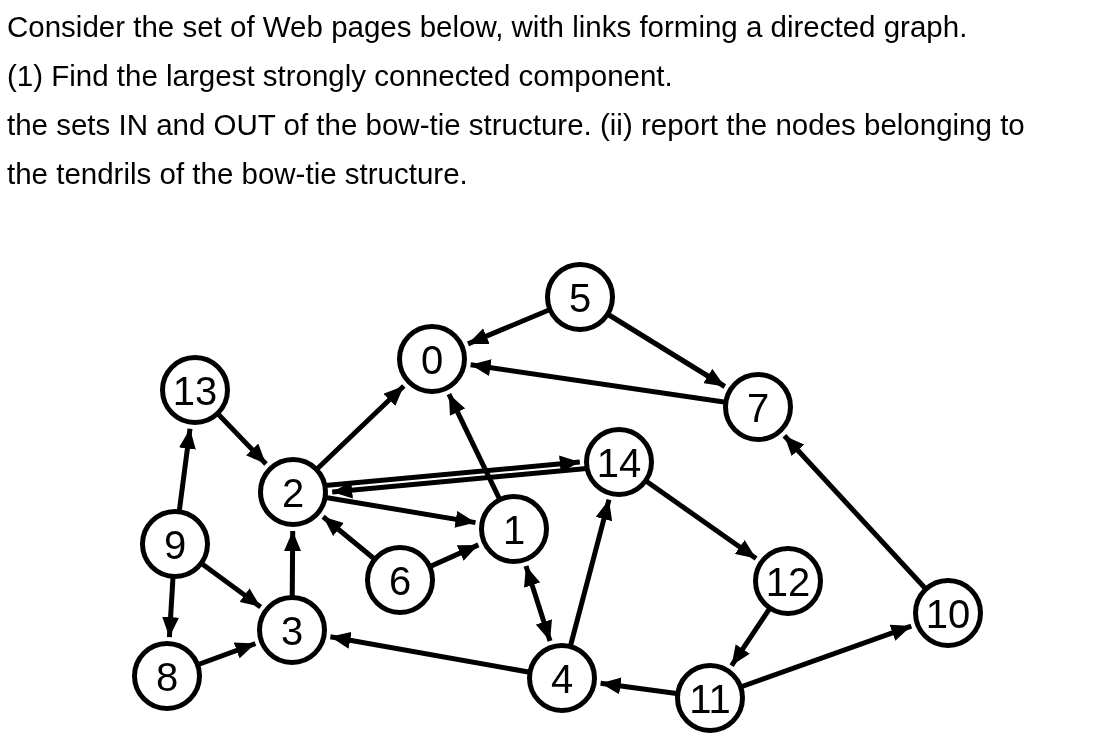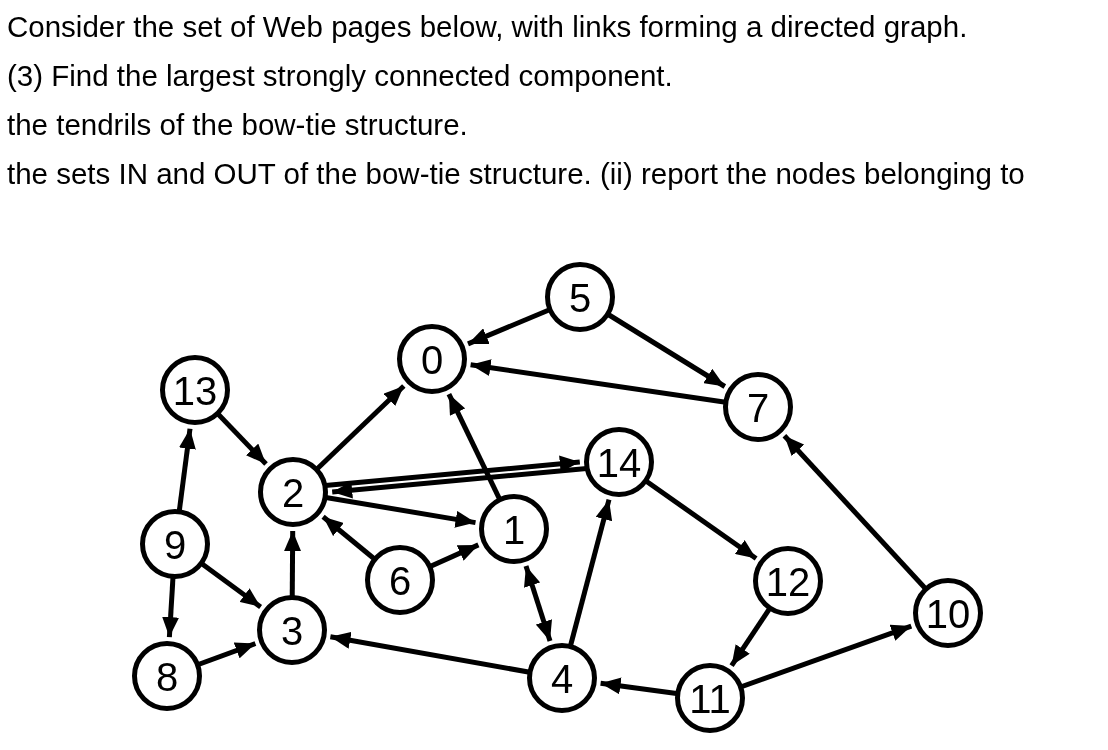--- a/index.html
+++ b/index.html
@@ -33,23 +33,23 @@
     font-size: 40px;
     fill: #000000;
   }
 </style>
 </head>
 <body>
 
 <div class="page">
   <div class="question">
     <div class="qline">Consider the set of Web pages below, with links forming a directed graph.</div>
-    <div class="qline">(3) Find the largest strongly connected component.</div>
+    <div class="qline">(1) Find the largest strongly connected component.</div>
+    <div class="qline">the sets IN and OUT of the bow-tie structure. (ii) report the nodes belonging to</div>
     <div class="qline">the tendrils of the bow-tie structure.</div>
-    <div class="qline">the sets IN and OUT of the bow-tie structure. (ii) report the nodes belonging to</div>
   </div>
   <svg class="graph-svg" width="1108" height="750" viewBox="0 0 1108 750" xmlns="http://www.w3.org/2000/svg">
       <defs>
         <marker id="ah-end" viewBox="0 0 10 8.5" refX="10" refY="4.25" markerWidth="4" markerHeight="3.4" orient="auto">
           <path d="M0,0 L10,4.25 L0,8.5 z" fill="#000000"></path>
         </marker>
         <marker id="ah-start" viewBox="0 0 10 8.5" refX="0" refY="4.25" markerWidth="4" markerHeight="3.4" orient="auto">
           <path d="M10,0 L0,4.25 L10,8.5 z" fill="#000000"></path>
         </marker>
       </defs>

